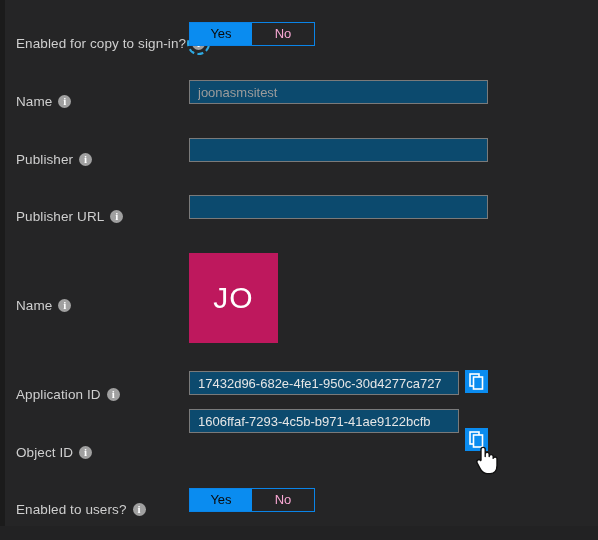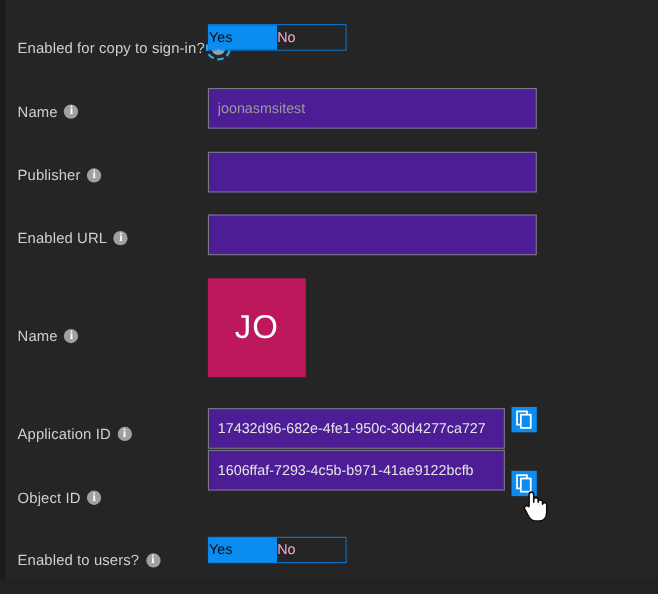--- a/index.html
+++ b/index.html
@@ -76,22 +76,22 @@
   .info-icon.focused {
     outline: 2px dashed #2ea8e0;
     outline-offset: 3px;
   }
 
   
   .text-input {
     position: absolute;
     left: 189px;
     width: 299px;
-    height: 37px;
-    background: #4c1d95;
+    height: 24px;
+    background: #0c4a6e;
     border: 1px solid #7a7a7a;
     box-sizing: border-box;
     font-family: "Liberation Sans", sans-serif;
     font-size: 13px;
     color: #9b9b9b;
     padding: 0 8px;
     line-height: 22px;
     outline: none;
   }
   .text-input.filled {
@@ -105,21 +105,21 @@
     position: absolute;
     left: 189px;
     display: flex;
     width: 126px;
     height: 24px;
     border: 1px solid #0a84e8;
     box-sizing: border-box;
   }
   .toggle .opt {
     flex: 1;
-    text-align: left;
+    text-align: center;
     font-size: 13px;
     line-height: 22px;
     cursor: default;
     user-select: none;
   }
   .toggle .opt.on {
     background: #0a8cf0;
     color: #0b0b0b;
   }
   .toggle .opt.off {
@@ -206,21 +206,21 @@
 
   <div class="row" style="top:0">
     <div class="field-label" style="top:152px">
       <span>Publisher</span><span class="info-icon"></span>
     </div>
     <input class="text-input" style="top: 138px;" type="text" value="">
   </div>
 
   <div class="row" style="top:0">
     <div class="field-label" style="top:209px">
-      <span>Enabled URL</span><span class="info-icon"></span>
+      <span>Publisher URL</span><span class="info-icon"></span>
     </div>
     <input class="text-input" style="top: 195px;" type="text" value="">
   </div>
 
   <div class="row" style="top:0">
     <div class="field-label" style="top:298px">
       <span>Name</span><span class="info-icon"></span>
     </div>
     <div class="logo-tile" style="top:253px">JO</div>
   </div>

